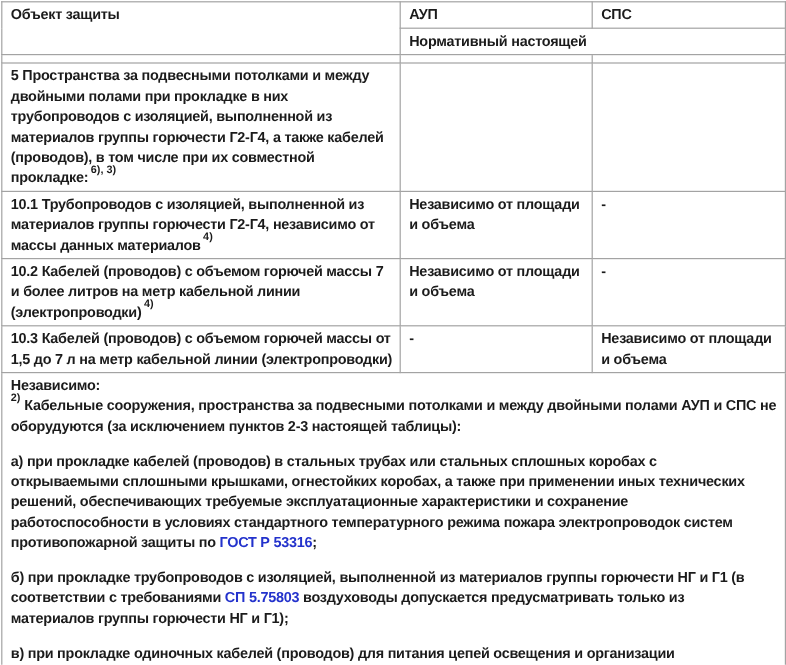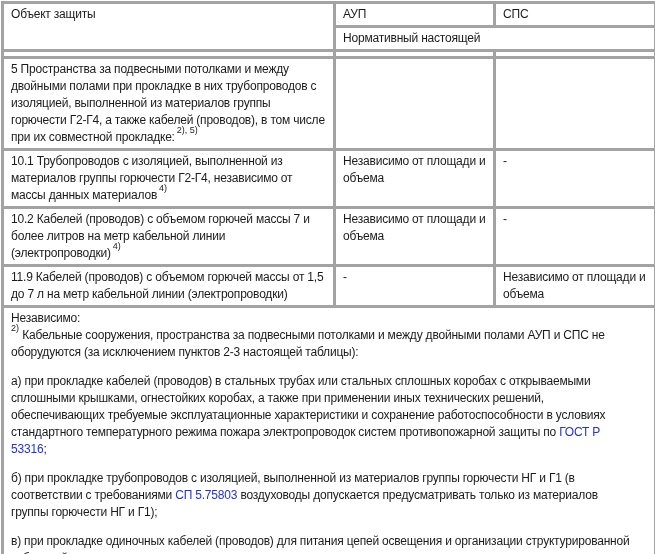--- a/index.html
+++ b/index.html
@@ -6,22 +6,22 @@
   body{
     width:655px;height:554px;overflow:hidden;
     font-family:"Liberation Sans","DejaVu Sans",sans-serif;
     font-size:12px;line-height:17px;letter-spacing:-0.2px;
     color:#1b1b1b;
   }
   table.doc{
     border-collapse:collapse;table-layout:fixed;width:653px;margin:1px;
   }
   table.doc th, table.doc td{
-    border:3px solid #a3a3a3;vertical-align:top;
-    padding:2px 6px 2px 7px;font-weight:normal;text-align:left;
+    border:1px solid #a3a3a3;vertical-align:top;
+    padding:2px 6px 2px 7px;font-weight:bold;text-align:left;
     overflow:hidden;
   }
   thead th{text-align:center;padding-top:3px;}
   tr.hdr1{height:22px;}
   tr.hdr2{height:15px;}
   tr.spacer{height:7px;}
   tr.spacer td{padding:0;}
   tr.r10{height:87px;}
   tr.r101{height:55px;}
   tr.r102{height:52px;}
@@ -54,36 +54,36 @@
       <th colspan="2">Нормативный настоящей</th>
     </tr>
     <tr class="spacer">
       <td></td>
         <td></td>
         <td></td>
     </tr>
   </thead>
   <tbody>
     <tr class="r10">
-      <td><span>5 Пространства за подвесными потолками и между двойными полами при прокладке в них трубопроводов с изоляцией, выполненной из материалов группы горючести Г2-Г4, а также кабелей (проводов), в том числе при их совместной прокладке:</span><sup class="fn">2), 5)</sup></td>
+      <td><span>5 Пространства за подвесными потолками и между двойными полами при прокладке в них трубопроводов с изоляцией, выполненной из материалов группы горючести Г2-Г4, а также кабелей (проводов), в том числе при их совместной прокладке:</span><sup class="fn">6), 3)</sup></td>
       <td></td>
       <td></td>
     </tr>
     <tr class="r101">
       <td><span>10.1 Трубопроводов с изоляцией, выполненной из материалов группы горючести Г2-Г4, независимо от массы данных материалов</span><sup class="fn">4)</sup></td>
       <td>Независимо от площади и объема</td>
       <td class="dash">-</td>
     </tr>
     <tr class="r102">
       <td><span>10.2 Кабелей (проводов) с объемом горючей массы 7 и более литров на метр кабельной линии (электропроводки)</span><sup class="fn">4)</sup></td>
       <td>Независимо от площади и объема</td>
       <td class="dash">-</td>
     </tr>
     <tr class="r103">
-      <td><span>11.9 Кабелей (проводов) с объемом горючей массы от 1,5 до 7 л на метр кабельной линии (электропроводки)</span><sup class="fn"></sup></td>
+      <td><span>10.3 Кабелей (проводов) с объемом горючей массы от 1,5 до 7 л на метр кабельной линии (электропроводки)</span><sup class="fn"></sup></td>
       <td class="dash">-</td>
       <td>Независимо от площади и объема</td>
     </tr>
     <tr>
       <td class="notes" colspan="3">
         <p class="title">Независимо:</p>
         <p class="note2">
           <sup class="fn" style="margin-left:0">2)</sup><span> Кабельные сооружения, пространства за подвесными потолками и между двойными полами АУП и СПС не оборудуются (за исключением пунктов 2-3 настоящей таблицы):</span>
         </p>
         <p>

